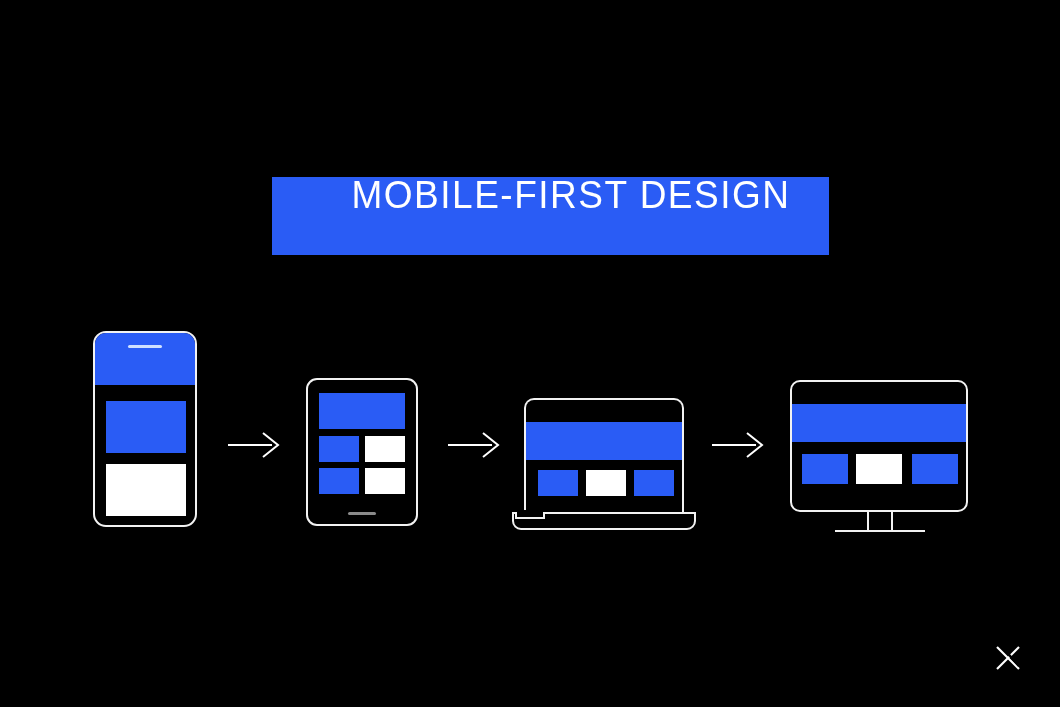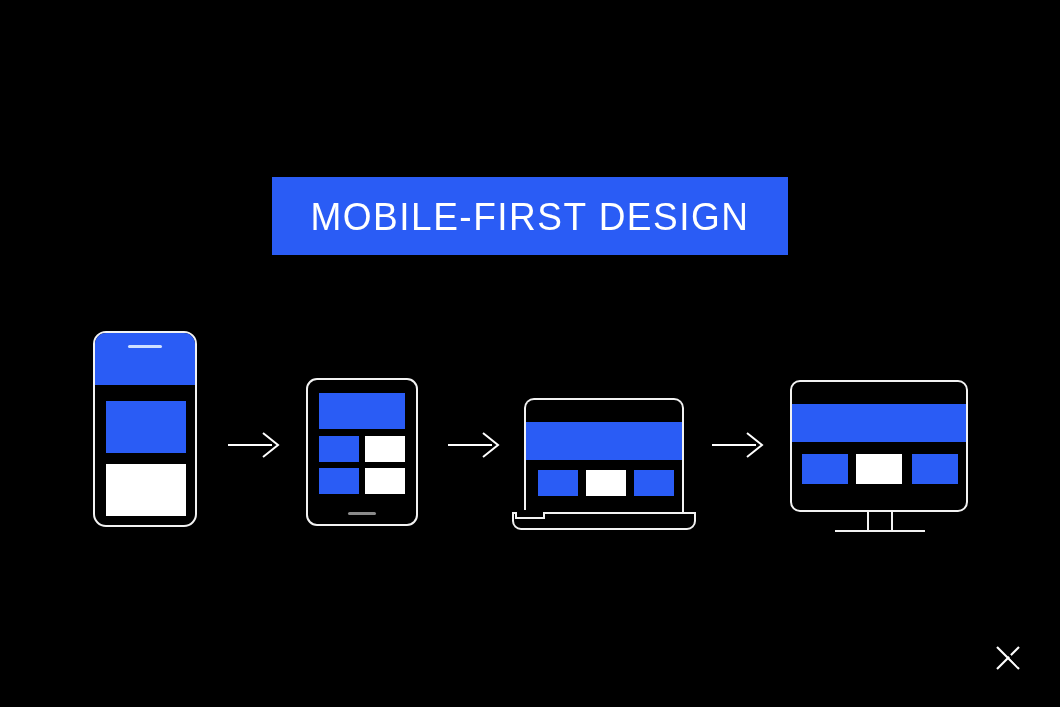--- a/index.html
+++ b/index.html
@@ -20,22 +20,22 @@
 
   
   .title-banner {
     position: absolute;
     left: 272px;
     top: 177px;
     width: 516px;
     height: 78px;
     background: #2a5cf5;
     display: flex;
-    align-items: center;
     justify-content: center;
+    padding-left: 41px;
   }
   .title-text {
     color: #ffffff;
     font-family: "Liberation Sans", sans-serif;
     font-size: 37px;
     font-weight: 300;
     letter-spacing: 1.5px;
     white-space: nowrap;
     line-height: 1;
     transform: scaleY(1.06);

